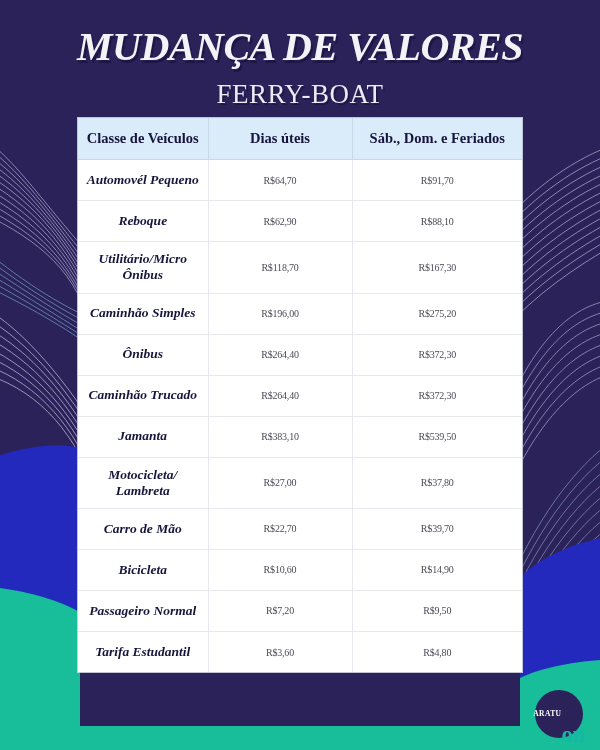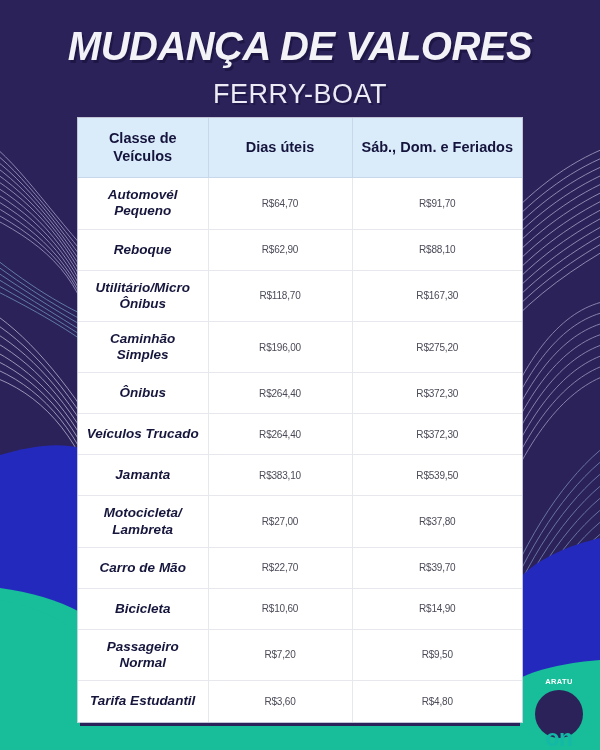--- a/index.html
+++ b/index.html
@@ -13,20 +13,21 @@
     font-family: "Liberation Sans", sans-serif;
     background: #2b2259;
   }
 
   #poster {
     position: relative;
     width: 600px;
     height: 750px;
     background: #2b2259;
     overflow: hidden;
+    font-family: Liberation Serif, serif;
   }
 
   
   .bg-layer {
     position: absolute;
     inset: 0;
     width: 600px;
     height: 750px;
     pointer-events: none;
   }
@@ -128,21 +129,20 @@
   .logo {
     position: absolute;
     left: 535px;
     top: 690px;
     width: 48px;
     height: 48px;
     border-radius: 50%;
     background: #2b2259;
     z-index: 8;
     display: flex;
-    flex-direction: column;
     align-items: center;
     justify-content: center;
   }
   .logo-word {
     font-size: 7.5px;
     font-weight: 700;
     letter-spacing: 0.4px;
     color: #ffffff;
     line-height: 1;
     margin-bottom: 1px;
@@ -295,21 +295,21 @@
             <td class="cls">Caminhão Simples</td>
             <td class="val">R$196,00</td>
             <td class="val">R$275,20</td>
           </tr>
           <tr>
             <td class="cls">Ônibus</td>
             <td class="val">R$264,40</td>
             <td class="val">R$372,30</td>
           </tr>
           <tr>
-            <td class="cls">Veículos Trucado</td>
+            <td class="cls">Caminhão Trucado</td>
             <td class="val">R$264,40</td>
             <td class="val">R$372,30</td>
           </tr>
           <tr>
             <td class="cls">Jamanta</td>
             <td class="val">R$383,10</td>
             <td class="val">R$539,50</td>
           </tr>
           <tr>
             <td class="cls">Motocicleta/ Lambreta</td>

